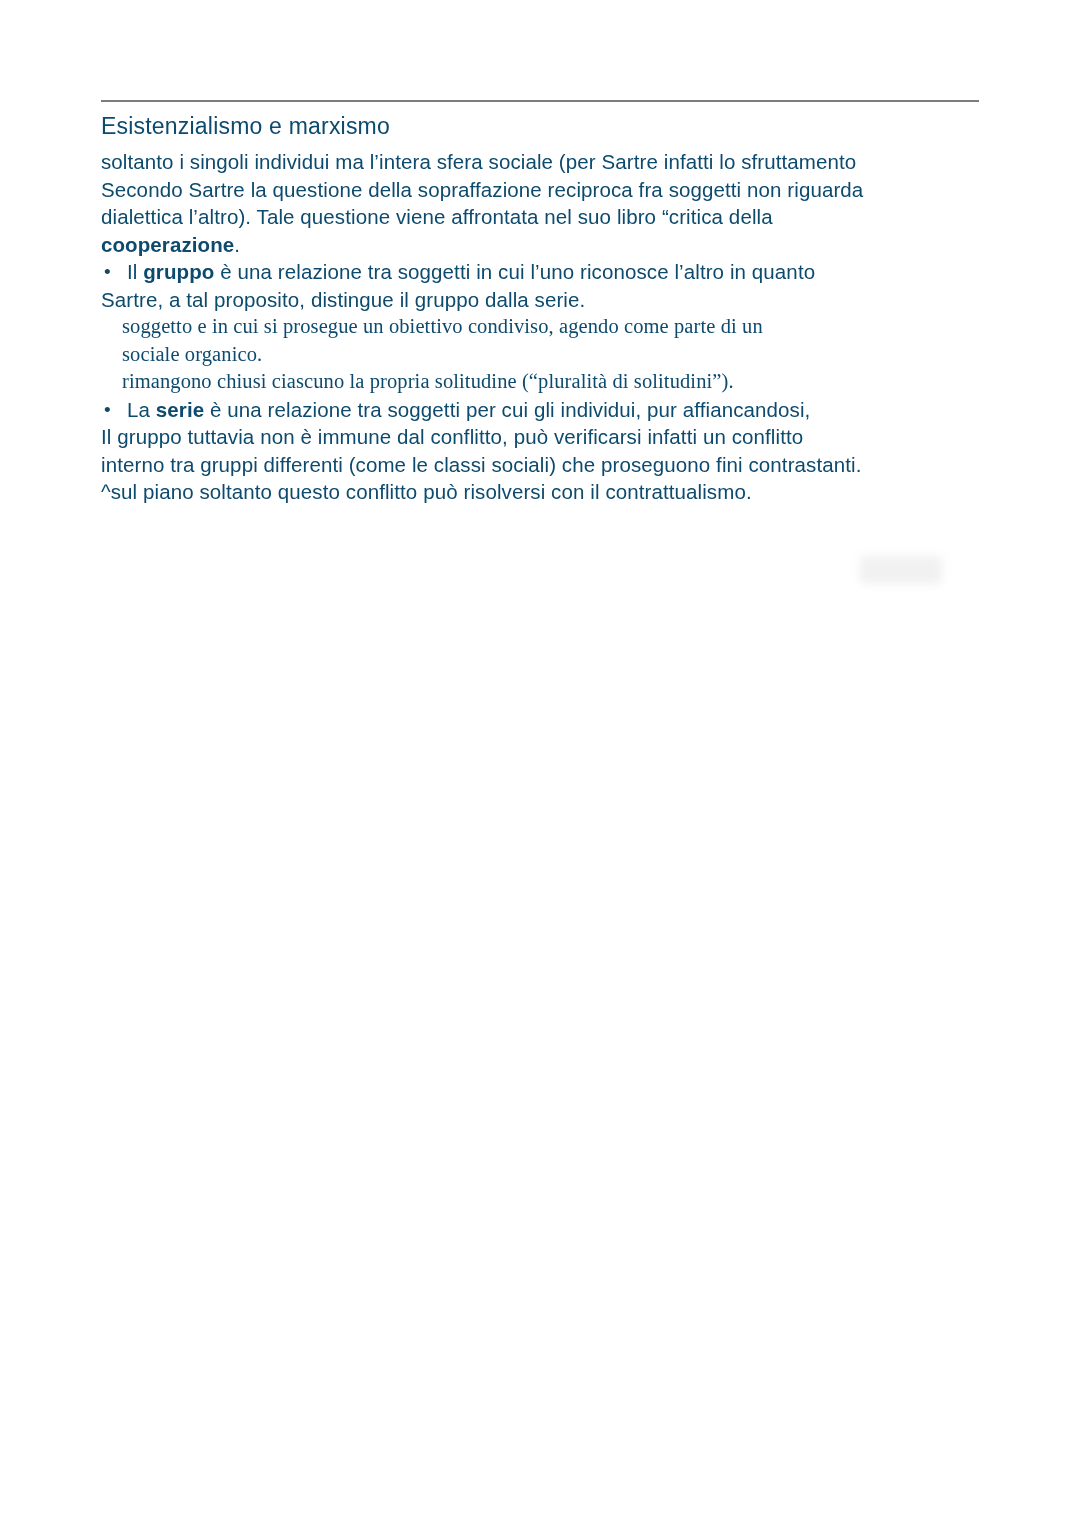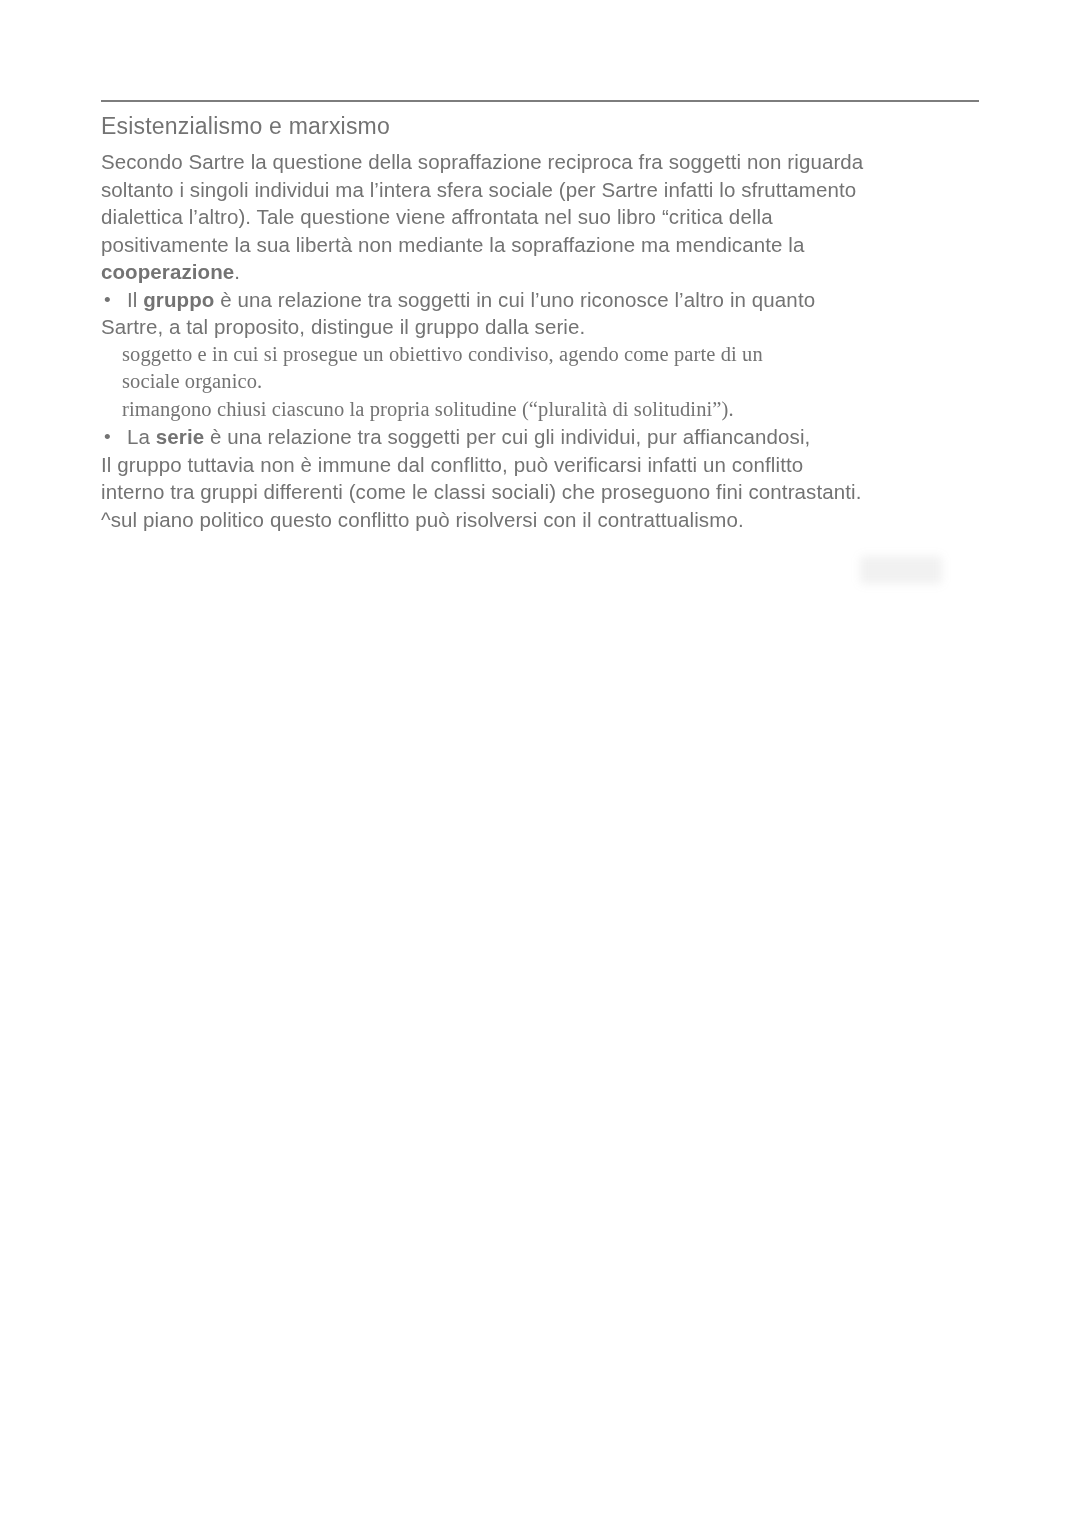--- a/index.html
+++ b/index.html
@@ -6,21 +6,21 @@
     margin: 0;
     padding: 0;
     background: #ffffff;
   }
   .page {
     position: relative;
     width: 1080px;
     height: 1527px;
     background: #ffffff;
     font-family: "Liberation Sans", "DejaVu Sans", sans-serif;
-    color: #737373;
+    color: #0c4a6e;
     overflow: hidden;
   }
   .content {
     position: absolute;
     left: 101px;
     top: 100px;
     width: 878px;
   }
   .rule {
     width: 100%;
@@ -68,30 +68,29 @@
   }
 </style>
 </head>
 <body>
 
 <div class="page">
   <div class="content">
     <div class="rule"></div>
     <h1 class="heading">Esistenzialismo e marxismo</h1>
     <div class="doc-body">
+        <div class="line"><span>soltanto i singoli individui ma l’intera sfera sociale (per Sartre infatti lo sfruttamento</span></div>
         <div class="line"><span>Secondo Sartre la questione della sopraffazione reciproca fra soggetti non riguarda</span></div>
-        <div class="line"><span>soltanto i singoli individui ma l’intera sfera sociale (per Sartre infatti lo sfruttamento</span></div>
         <div class="line"><span>dialettica l’altro). Tale questione viene affrontata nel suo libro “critica della</span></div>
-        <div class="line"><span>positivamente la sua libertà non mediante la sopraffazione ma mendicante la</span></div>
         <div class="line"><b>cooperazione</b><span>.</span></div>
         <div class="line bullet-first"><span>Il </span><b>gruppo</b><span> è una relazione tra soggetti in cui l’uno riconosce l’altro in quanto</span></div>
         <div class="line"><span>Sartre, a tal proposito, distingue il gruppo dalla serie.</span></div>
         <div class="line bullet-line"><span>soggetto e in cui si prosegue un obiettivo condiviso, agendo come parte di un</span></div>
         <div class="line bullet-line"><span>sociale organico.</span></div>
         <div class="line bullet-line"><span>rimangono chiusi ciascuno la propria solitudine (“pluralità di solitudini”).</span></div>
         <div class="line bullet-first"><span>La </span><b>serie</b><span> è una relazione tra soggetti per cui gli individui, pur affiancandosi,</span></div>
         <div class="line"><span>Il gruppo tuttavia non è immune dal conflitto, può verificarsi infatti un conflitto</span></div>
         <div class="line"><span>interno tra gruppi differenti (come le classi sociali) che proseguono fini contrastanti.</span></div>
-        <div class="line"><span>^sul piano politico questo conflitto può risolversi con il contrattualismo.</span></div>
+        <div class="line"><span>^sul piano soltanto questo conflitto può risolversi con il contrattualismo.</span></div>
       </div>
   </div>
   <div class="scan-artifact"></div>
 </div>
 
 </body></html>

